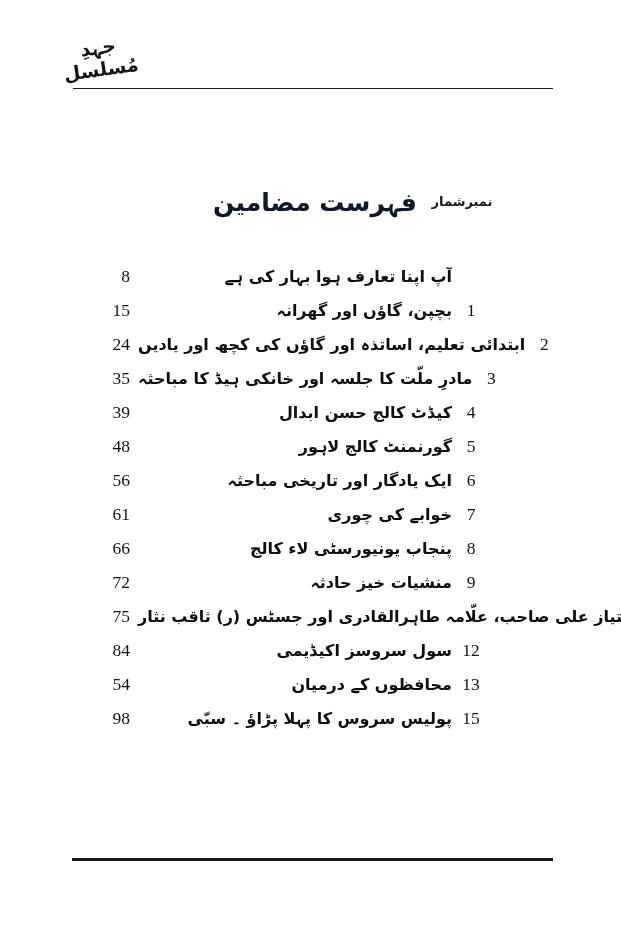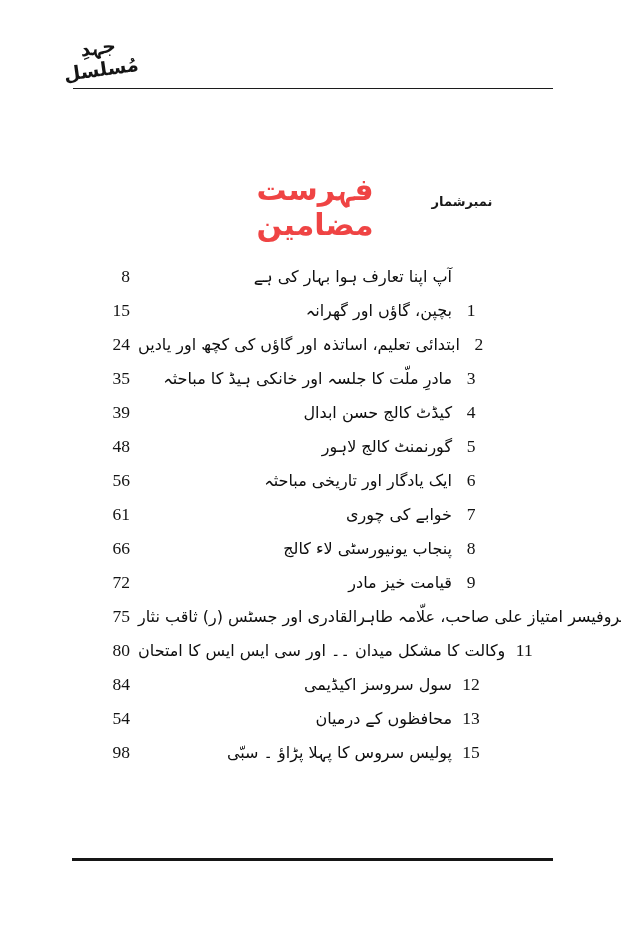--- a/index.html
+++ b/index.html
@@ -33,27 +33,27 @@
     position: absolute;
     left: 73px;
     top: 88px;
     width: 480px;
     height: 1.4px;
     background: #1c1c1c;
   }
   .toc-title {
     position: absolute;
     left: 210px;
-    top: 172px;
+    top: 188px;
     width: 210px;
-    font-size: 30px;
+    font-size: 25px;
     font-weight: 700;
     direction: rtl;
     text-align: center;
-    color: #ef4444;
+    color: #0f172a;
   }
   .serial-label {
     position: absolute;
     left: 424px;
     top: 194px;
     width: 76px;
     font-size: 13px;
     font-weight: 600;
     direction: rtl;
     text-align: center;
@@ -78,21 +78,21 @@
     font-size: 17.5px;
     color: #141414;
   }
   .entry-title {
     flex: 1 1 auto;
     direction: rtl;
     unicode-bidi: isolate;
     text-align: right;
     white-space: nowrap;
     font-size: 16px;
-    font-weight: 400;
+    font-weight: 700;
     color: #0e0e0e;
     padding-left: 8px;
   }
   .serial {
     width: 38px;
     flex: 0 0 38px;
     text-align: center;
     font-family: "Liberation Serif", "DejaVu Serif", serif;
     font-size: 17.5px;
     color: #141414;
@@ -160,31 +160,26 @@
         <div class="entry-title">خوابے کی چوری</div>
         <div class="serial">7</div>
       </div>
       <div class="toc-row">
         <div class="page-num">66</div>
         <div class="entry-title">پنجاب یونیورسٹی لاء کالج</div>
         <div class="serial">8</div>
       </div>
       <div class="toc-row">
         <div class="page-num">72</div>
-        <div class="entry-title">قیامت خیز مادر</div>
+        <div class="entry-title">منشیات خیز حادثہ</div>
         <div class="serial">9</div>
       </div>
       <div class="toc-row">
         <div class="page-num">75</div>
         <div class="entry-title">پروفیسر امتیاز علی صاحب، علّامہ طاہرالقادری اور جسٹس (ر) ثاقب نثار</div>
-      </div>
-      <div class="toc-row">
-        <div class="page-num">80</div>
-        <div class="entry-title">وکالت کا مشکل میدان ۔۔ اور سی ایس ایس کا امتحان</div>
-        <div class="serial">11</div>
       </div>
       <div class="toc-row">
         <div class="page-num">84</div>
         <div class="entry-title">سول سروسز اکیڈیمی</div>
         <div class="serial">12</div>
       </div>
       <div class="toc-row">
         <div class="page-num">54</div>
         <div class="entry-title">محافظوں کے درمیان</div>
         <div class="serial">13</div>

